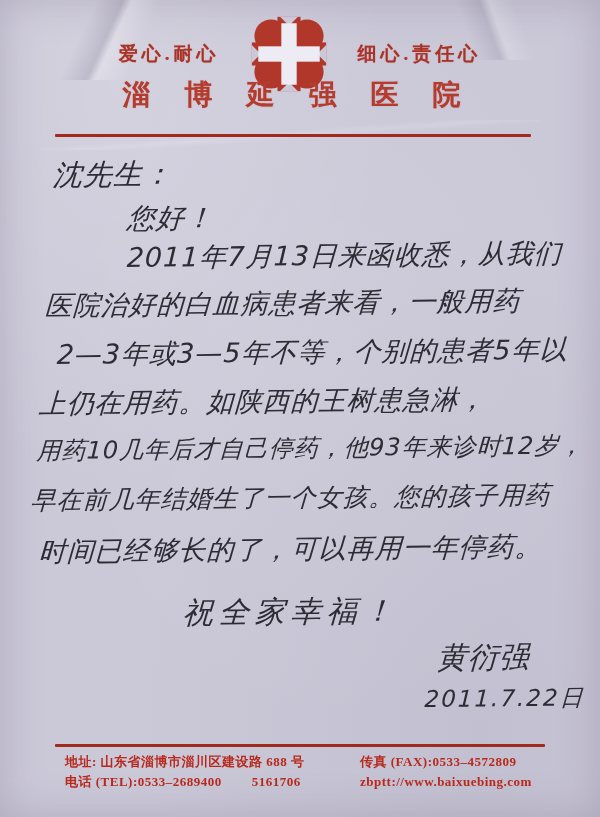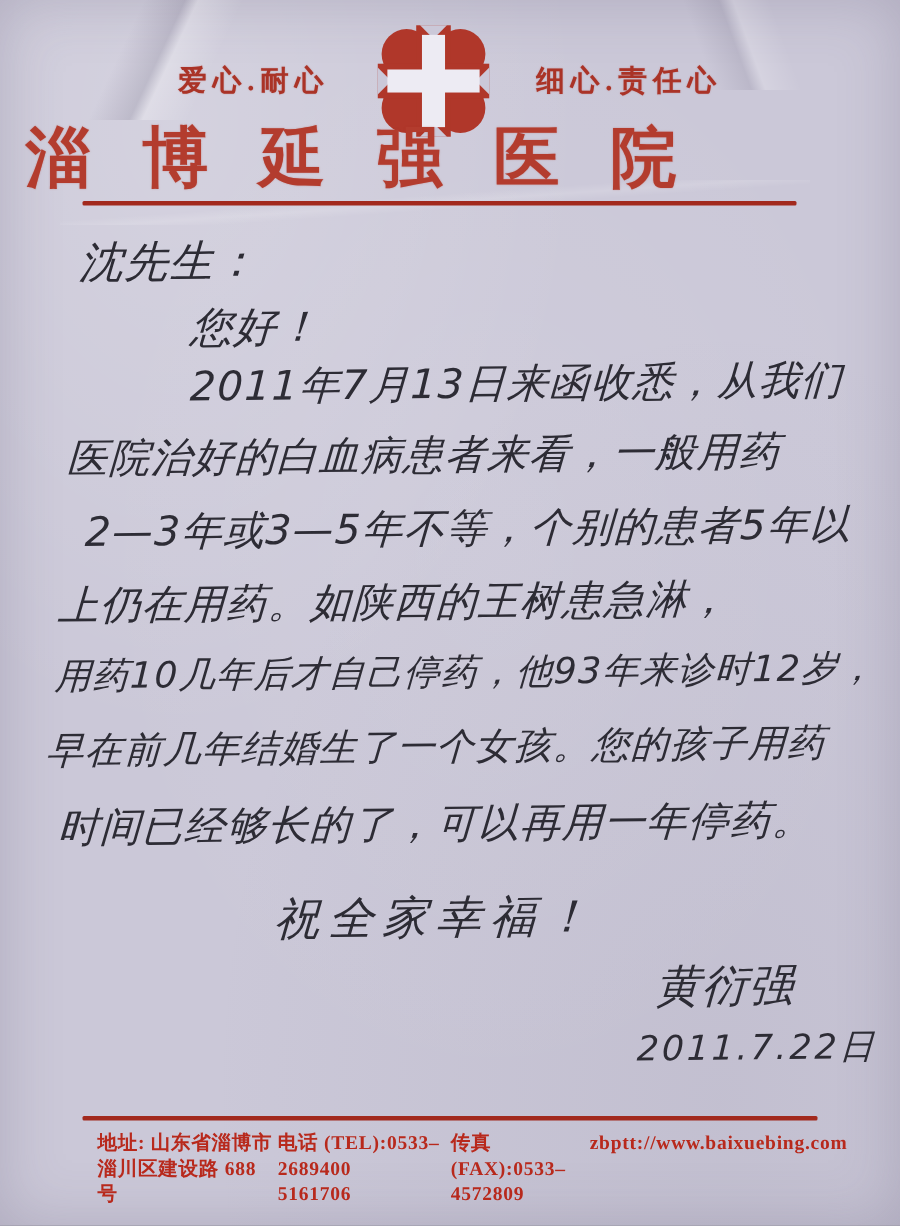--- a/index.html
+++ b/index.html
@@ -31,21 +31,22 @@
   }
   .tagline{
     color:#aa3327;font-weight:bold;font-size:19px;letter-spacing:4px;
     font-family:"Liberation Serif","DejaVu Serif",serif;
     text-shadow:0 0 1px rgba(170,51,39,.4);
     white-space:nowrap;
   }
   .logo{width:82px;height:84px;flex:0 0 auto;}
   .hospital-name{
     position:absolute;left:0;top:76px;width:100%;
-    color:#b33c2e;font-weight:bold;font-size:44px;
+    text-align:center;
+    color:#b33c2e;font-weight:bold;font-size:28px;
     letter-spacing:34px;margin-right:-34px;text-indent:17px;
     white-space:nowrap;
     text-shadow:0 0 1px rgba(179,60,46,.5);
   }
   .rule{position:absolute;background:#a2291d;height:3px;border-radius:1px;}
   .rule-top{left:55px;top:134px;width:476px;}
   .rule-bottom{left:55px;top:744px;width:490px;}
 
   
   .hw{
@@ -72,21 +73,21 @@
   .hw-signature{left:436px;top:638px;font-size:30px;}
   .hw-date{left:424px;top:684px;font-size:23px;letter-spacing:2px;}
 
   
   .footer-cols{
     position:absolute;left:65px;top:753px;width:500px;
     display:flex;justify-content:flex-start;
     color:#b8291c;font-weight:bold;font-size:13px;
     font-family:"Liberation Serif","DejaVu Serif",serif;
   }
-  .footer-col{display:flex;gap:3px;}
+  .footer-col{display:flex;flex-direction:column;gap:3px;}
   .footer-col.left{width:295px;}
   .footer-line{white-space:pre-wrap;line-height:17px;letter-spacing:.5px;}
 </style>
 </head>
 <body>
 
 <div class="paper">
 
   <div class="crease crease1"></div>
   <div class="crease crease2"></div>

